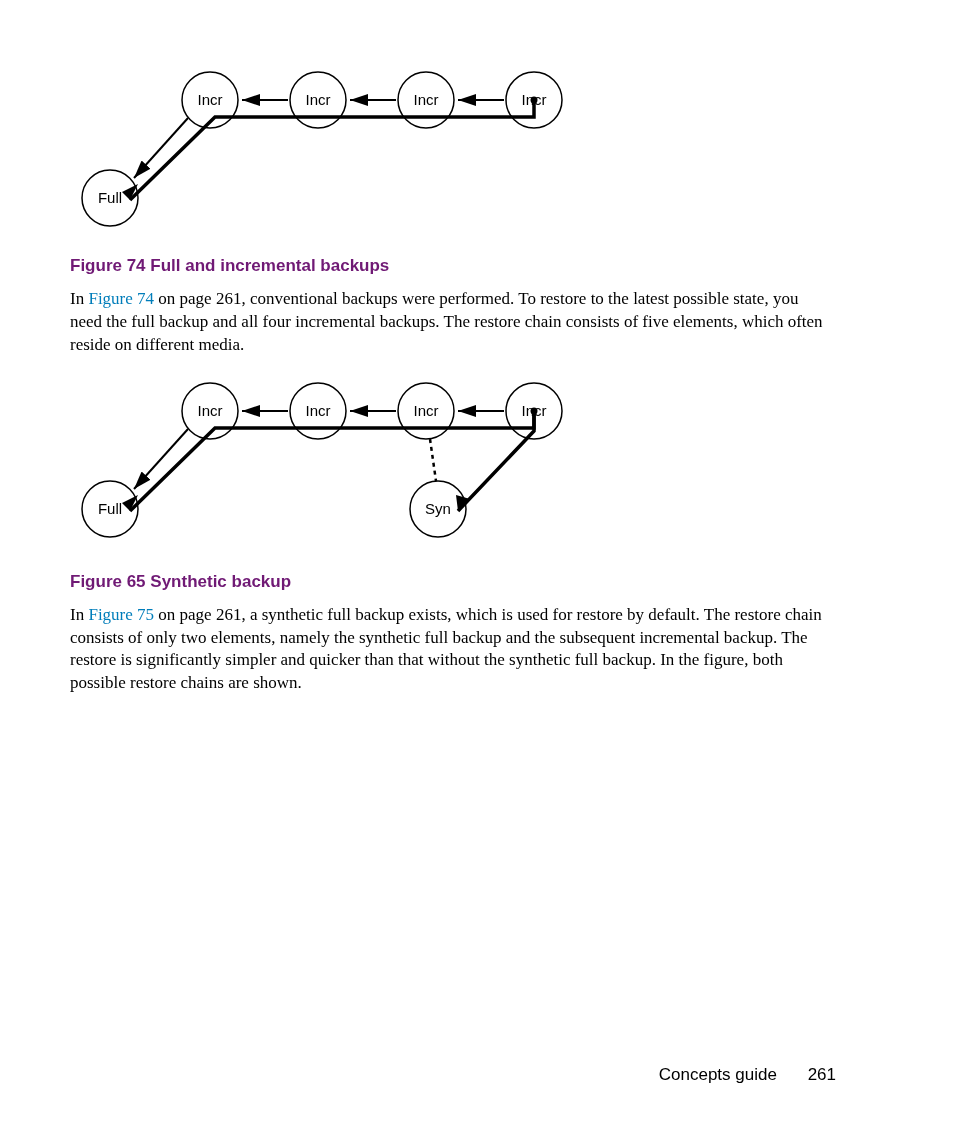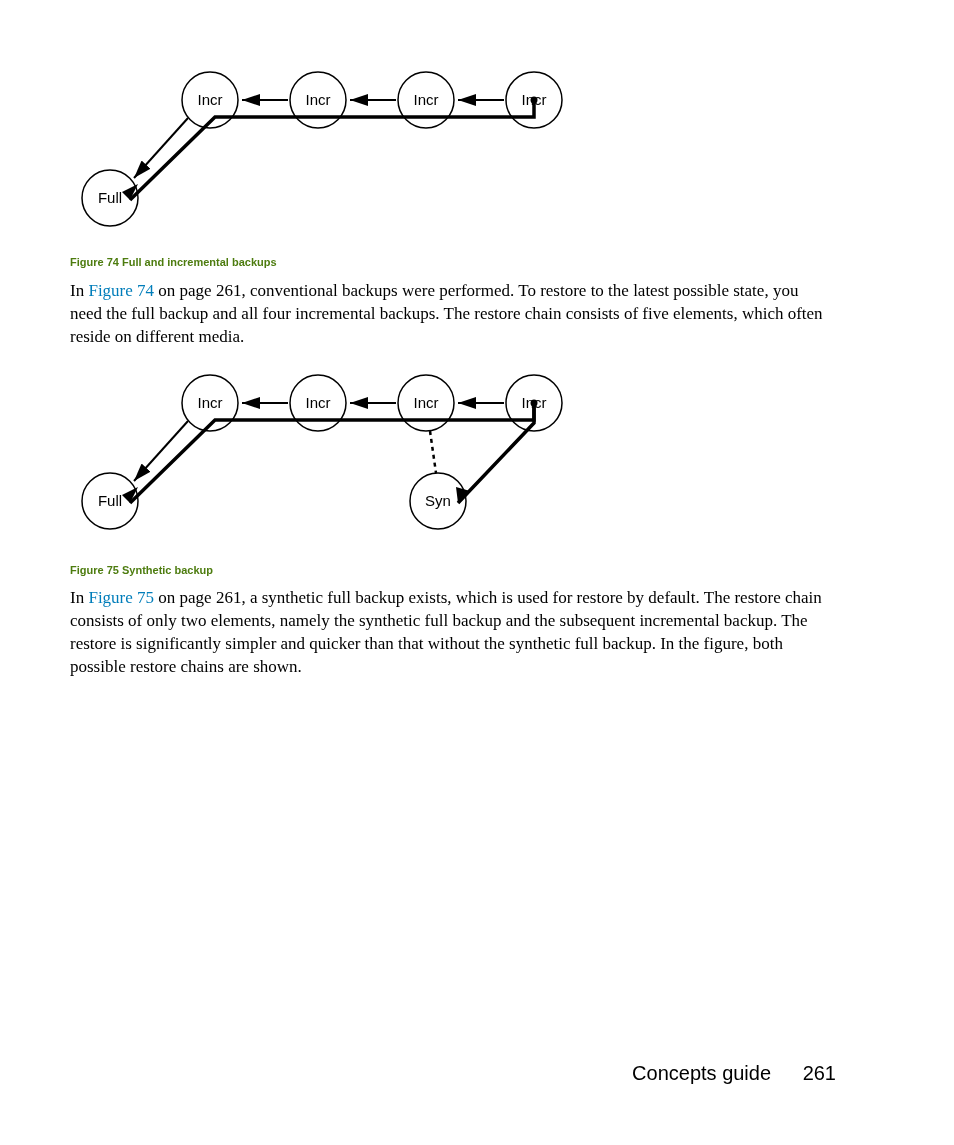--- a/index.html
+++ b/index.html
@@ -11,40 +11,40 @@
     width: 954px;
     height: 1145px;
     position: relative;
     font-size: 17px;
     line-height: 1.35;
   }
   .page {
     padding: 60px 120px 0 70px;
   }
   .figure-title {
-    color: #4d7c0f;
+    color: #701a75;
     font-weight: bold;
-    font-size: 11px;
+    font-size: 17px;
     margin: 18px 0 10px 0;
   }
   .para {
     margin: 0 0 14px 0;
     font-family: Liberation Serif, serif;
   }
   .link {
     color: #007dba;
   }
   .diagram {
     margin-left: 10px;
   }
   .footer {
     position: absolute;
     bottom: 58px;
     right: 118px;
-    font-size: 20px;
+    font-size: 17px;
   }
   .footer-num {
     margin-left: 26px;
   }
   svg text {
     font-family: Arial, Helvetica, sans-serif;
   }
 </style>
 </head>
 <body>
@@ -123,21 +123,21 @@
       <polygon points="50,140 58,124 42,132" fill="#000"></polygon>
       <line x1="108" y1="58" x2="54" y2="118" stroke="#000" stroke-width="2" marker-end="url(#arrB)"></line>
 
       <path d="M454 40 L454 60 L378 140" fill="none" stroke="#000" stroke-width="3.5"></path>
       <polygon points="378,140 390,128 376,124" fill="#000"></polygon>
 
       <line x1="350" y1="68" x2="356" y2="110" stroke="#000" stroke-width="2.5" stroke-dasharray="4,4"></line>
     </svg>
   </div>
 
-  <div class="figure-title">Figure 75 Synthetic backup</div>
+  <div class="figure-title">Figure 65 Synthetic backup</div>
 
   <p class="para">
     <span>In </span><span class="link">Figure 75</span><span> on page 261, a synthetic full backup exists, which is used for restore by default. The restore chain consists of only two elements, namely the synthetic full backup and the subsequent incremental backup. The restore is significantly simpler and quicker than that without the synthetic full backup. In the figure, both possible restore chains are shown.</span>
   </p>
 
 </div>
 
 <div class="footer">
   <span>Concepts guide</span>
   <span class="footer-num">261</span>

